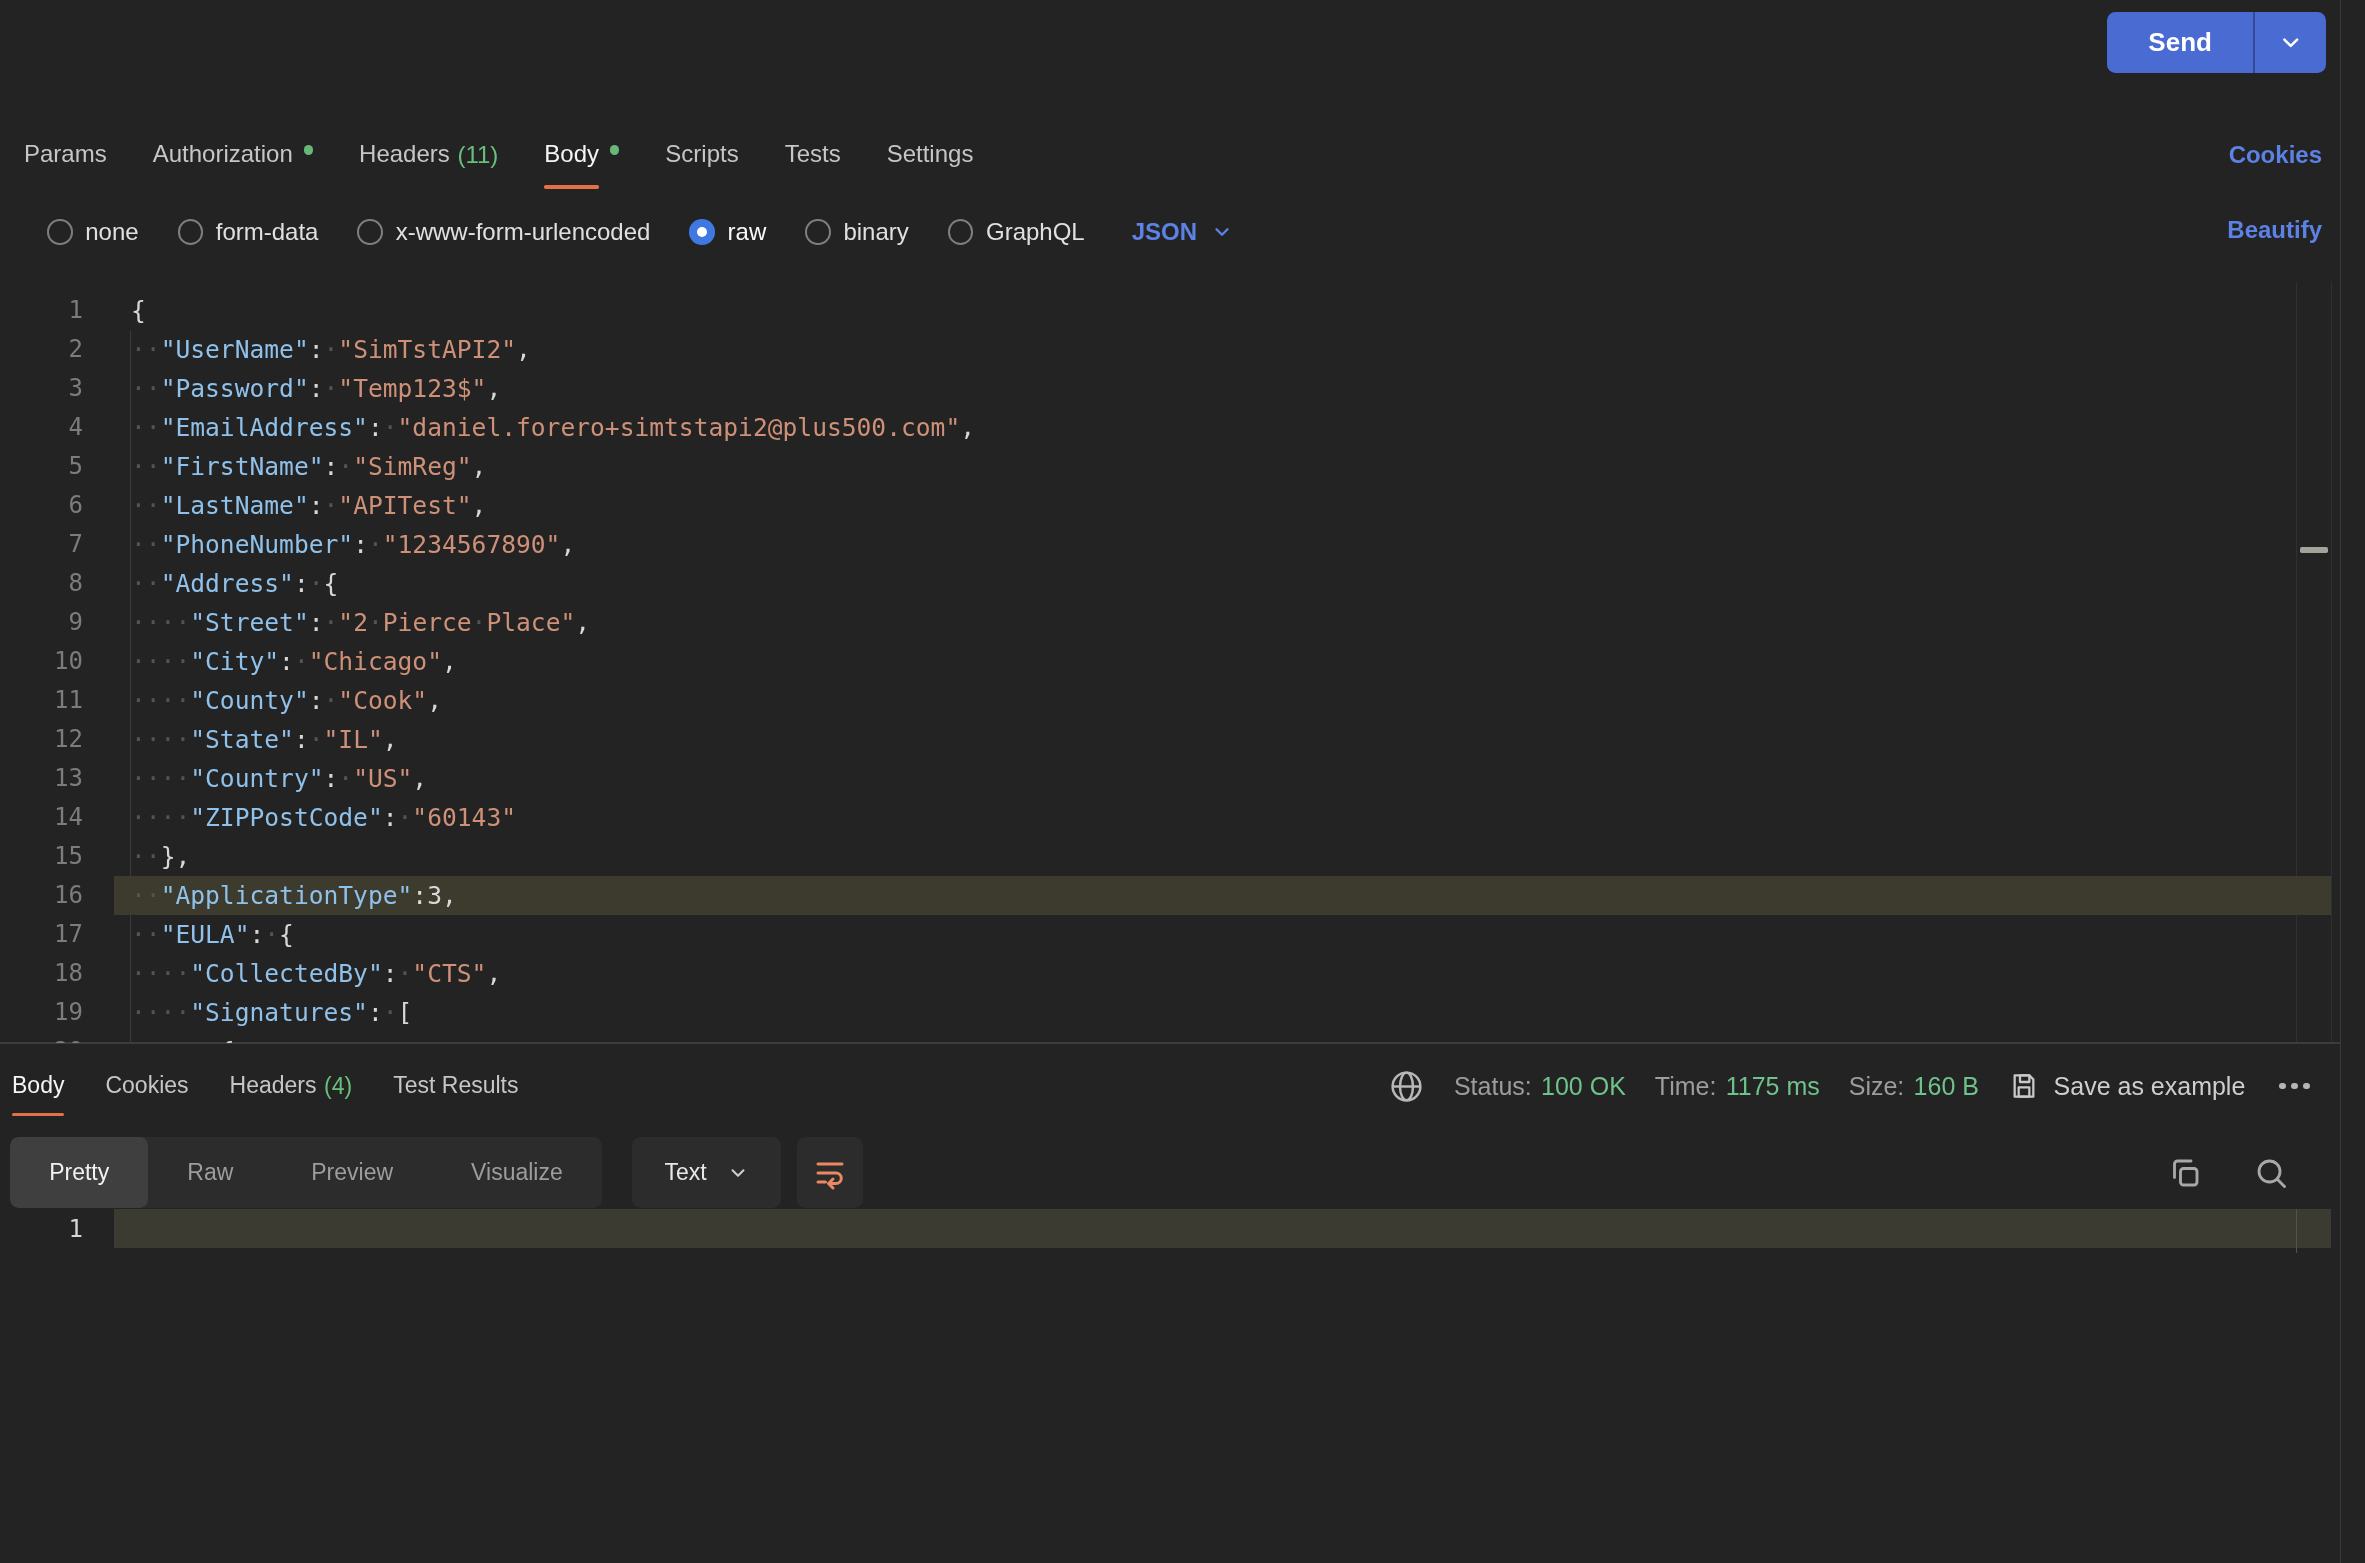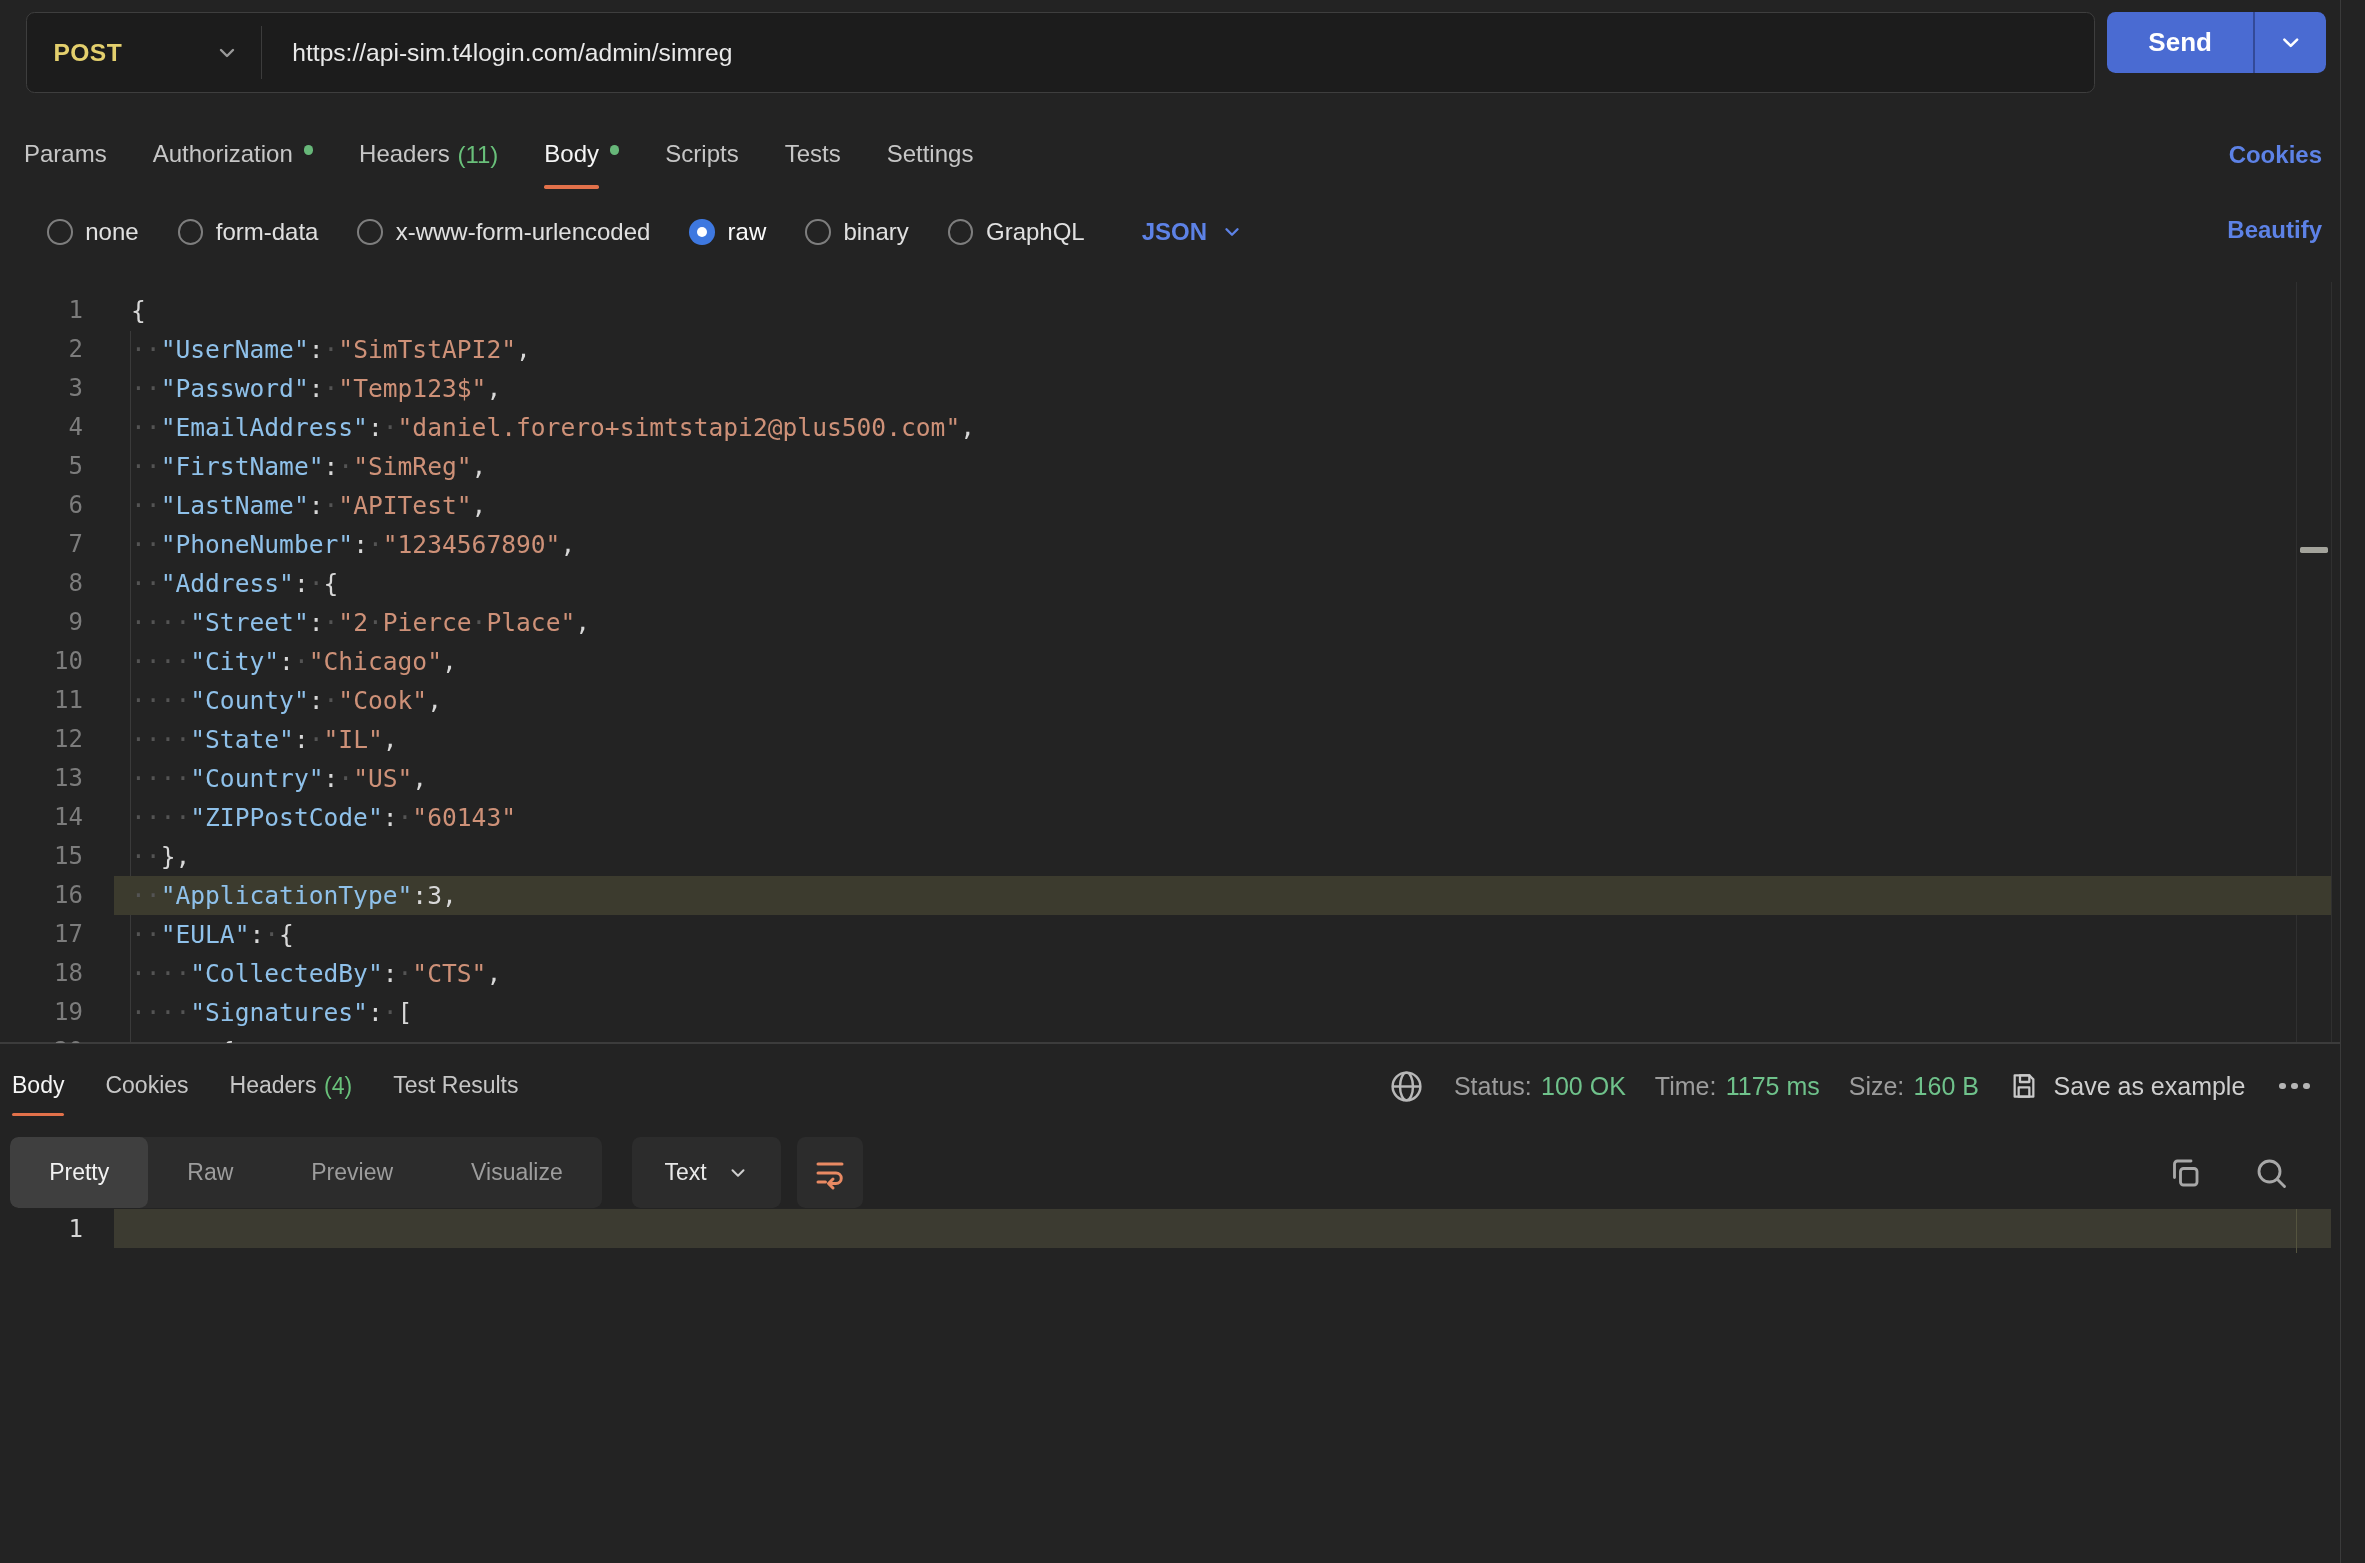--- a/index.html
+++ b/index.html
@@ -34,21 +34,21 @@
   .cookies{top:141px;}
   .beautify{top:216px;}
 
   
   .type-row{position:absolute;top:204px;left:47px;height:56px;display:flex;align-items:center;gap:39px;}
   .radio-opt{display:flex;align-items:center;gap:12.7px;font-size:24px;color:#e0e0e0;cursor:pointer;}
   .rc{width:25.5px;height:25.5px;border-radius:50%;border:2.5px solid #7e7e7e;box-sizing:border-box;position:relative;flex:none;}
   .radio-opt.sel .rc{border:none;background:#3e78e0;}
   .radio-opt.sel .rc::after{content:'';position:absolute;left:7.6px;top:7.6px;width:10.2px;height:10.2px;border-radius:50%;background:#fff;}
   .radio-opt.sel{color:#fafafa;}
-  .json-select{display:flex;align-items:center;gap:14.4px;margin-left:18px;color:#5d82e6;font-size:24px;font-weight:600;cursor:pointer;}
+  .json-select{display:flex;align-items:center;gap:14.4px;margin-left:8px;color:#5d82e6;font-size:24px;font-weight:600;cursor:pointer;}
 
   
   .editor{position:absolute;top:282px;left:0;width:2333px;height:761px;overflow:hidden;
           font-family:"DejaVu Sans Mono",monospace;font-size:24.6px;padding-top:8.5px;box-sizing:border-box;}
   .line{display:flex;align-items:center;height:39px;position:relative;}
   .gutter{width:83px;text-align:right;color:#7c7c7c;font-size:24px;flex:none;position:relative;z-index:2;}
   .codetxt{margin-left:48px;white-space:pre;position:relative;z-index:2;}
   .line.hl::before{content:'';position:absolute;left:114px;right:1.7px;top:0;bottom:0;background:#3c3b2e;z-index:1;}
   .tok-k{color:#8fc1ea;} .tok-s{color:#ce9178;} .tok-p{color:#d8d8d8;} .tok-n{color:#d8d8d8;}
   .tok-w{color:#545454;}
@@ -88,30 +88,20 @@
   .resp-editor .gutter{color:#d6d6d6;}
   .resp-editor .line{height:39px;}
   .resp-editor .line.hl::before{background:#3c3b31;}
   .band-vline{position:absolute;left:2296px;top:0;bottom:0;width:0.8px;background:#55543f;z-index:2;}
 </style>
 </head>
 <body>
 
 <div class="app">
 
-  <div class="url-box">
-    <div class="method">
-      <span class="method-label">POST</span>
-      <svg class="chev" width="24" height="24" viewBox="0 0 24 24" fill="none" stroke="#9a9a9a" stroke-width="2.4" stroke-linecap="round" stroke-linejoin="round">
-          <polyline points="6 9 12 15 18 9"></polyline>
-        </svg>
-    </div>
-    <div class="vdiv"></div>
-    <div class="url-text">https://api-sim.t4login.com/admin/simreg</div>
-  </div>
   <div class="send">
     <div class="send-main">Send</div>
     <div class="send-sep"></div>
     <div class="send-caret">
       <svg class="chev" width="25.5" height="25.5" viewBox="0 0 24 24" fill="none" stroke="#ffffff" stroke-width="2.4" stroke-linecap="round" stroke-linejoin="round">
           <polyline points="6 9 12 15 18 9"></polyline>
         </svg>
     </div>
   </div>
 

